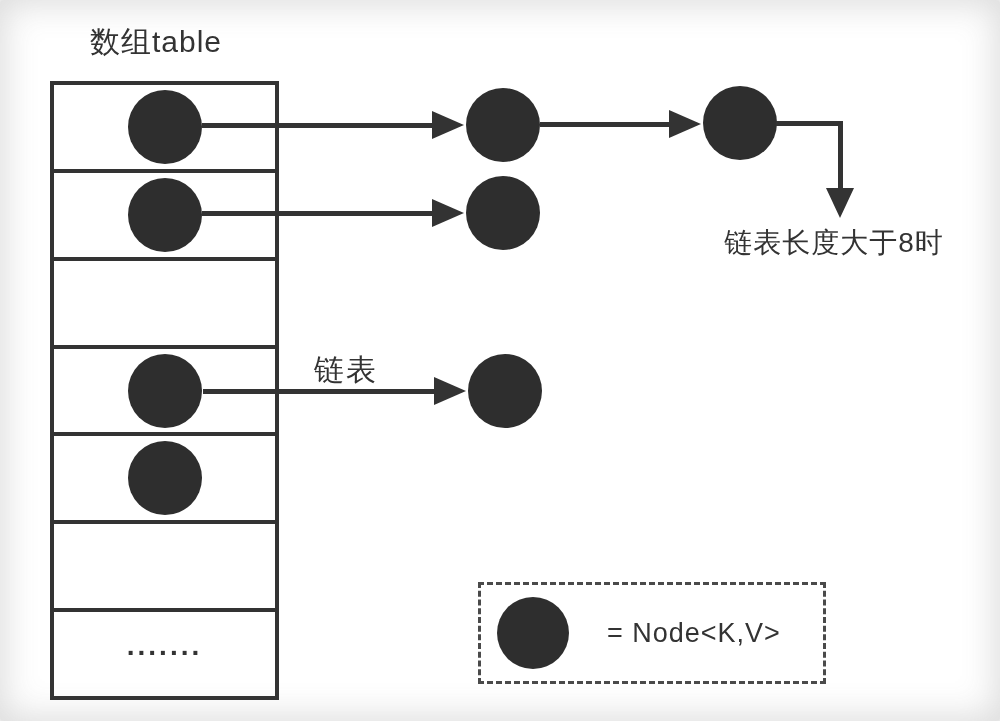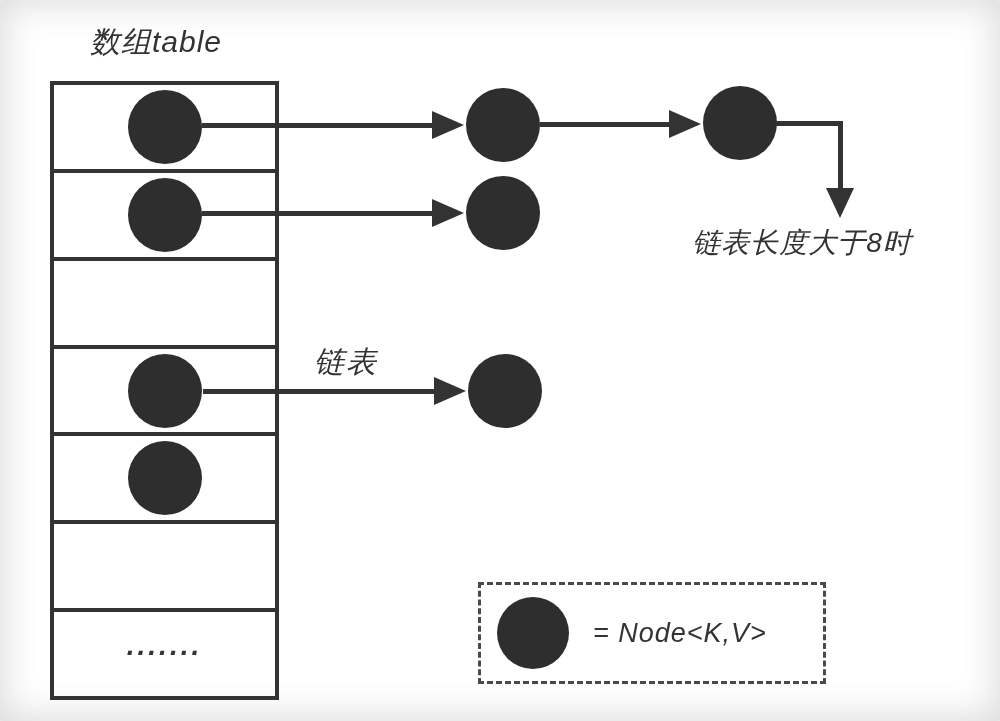--- a/index.html
+++ b/index.html
@@ -1,20 +1,20 @@
 <!DOCTYPE html>
 <html style="--ink: #333333; --node-fill: #2e2e2e; --background: #ffffff;"><head>
 <meta charset="utf-8">
 <style>
   :root {
     --ink: #333333;
     --node-fill: #2e2e2e;
     --background: #ffffff;
   }
-  * { margin: 0; padding: 0; box-sizing: border-box; font-style: italic; }
+  * { margin: 0; padding: 0; box-sizing: border-box; }
   html, body { background: #e9e9e9; }
   body {
     font-family: "Liberation Sans", "DejaVu Sans", sans-serif;
     color: var(--ink);
   }
   .canvas {
     position: relative;
     width: 1000px;
     height: 721px;
     background: var(--background);
@@ -72,49 +72,49 @@
     border-bottom: 14px solid transparent;
   }
   .head-down {
     position: absolute; width: 0; height: 0;
     border-top: 30px solid var(--ink);
     border-left: 14px solid transparent;
     border-right: 14px solid transparent;
   }
   .linked-list-label {
     position: absolute;
-    left: 314px; top: 342px;
+    left: 314px; top: 350px;
     font-size: 30px;
     letter-spacing: 2px;
     color: var(--ink);
     white-space: nowrap;
     text-align: right;
   }
   .annotation {
     position: absolute;
-    left: 652px; top: 224px;
+    left: 684px; top: 224px;
     width: 300px;
     text-align: center;
     font-size: 28px;
     line-height: 37px;
     letter-spacing: 1px;
     color: var(--ink);
   }
   
   .legend {
     position: absolute;
     left: 478px; top: 582px;
     width: 348px; height: 102px;
     border: 3px dashed #4a4a4a;
     display: flex;
     align-items: center;
   }
   .legend .node { width: 72px; height: 72px; margin-left: 16px; flex: 0 0 auto; }
   .legend-text {
-    margin-left: 24px;
+    margin-left: 38px;
     font-size: 27px;
     letter-spacing: 1px;
     color: var(--ink);
     white-space: nowrap;
     text-align: right;
   }
 </style>
 </head>
 <body>
 

